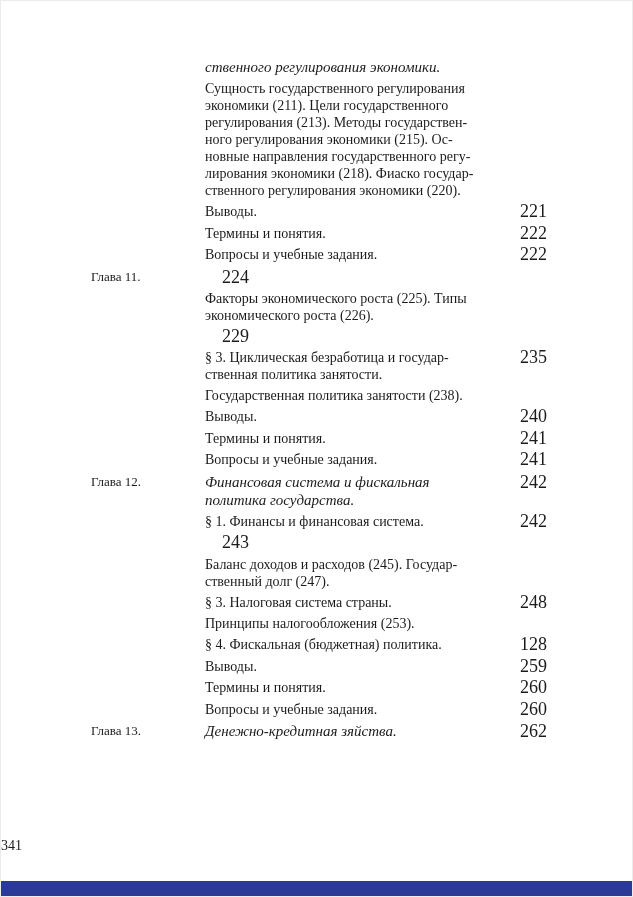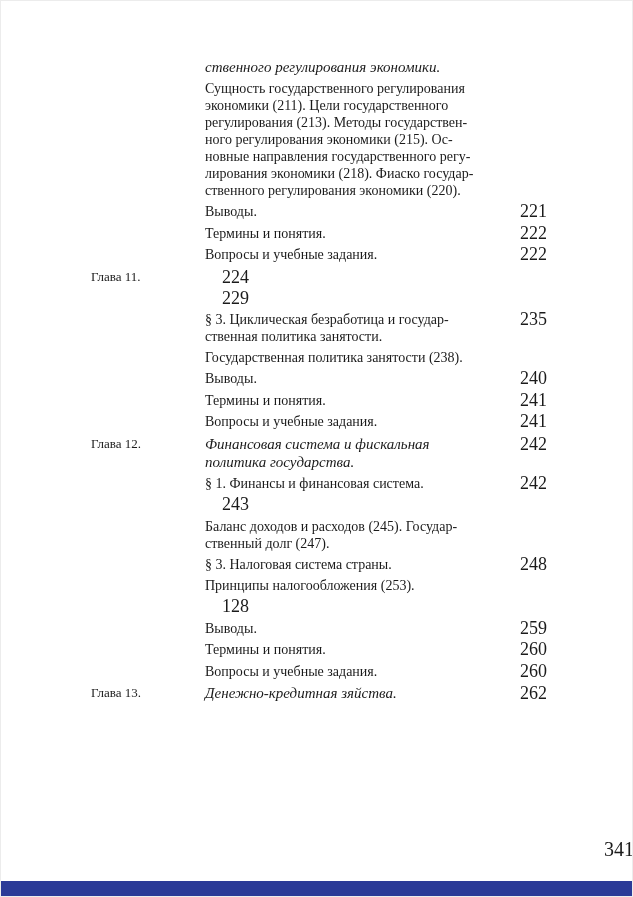--- a/index.html
+++ b/index.html
@@ -56,22 +56,22 @@
     font-size: 15px;
     line-height: 18px;
     font-style: italic;
   }
   .kind-chapter .col-page { line-height: 18px; }
   .footer-page-number {
     position: absolute;
     top: 837px;
     left: 0;
     width: 633px;
-    text-align: right;
-    font-size: 20px;
+    text-align: left;
+    font-size: 14px;
     color: #1b1b1b;
   }
   .bottom-bar {
     position: absolute;
     left: 0;
     bottom: 0;
     width: 100%;
     height: 15px;
   }
 </style>
@@ -108,20 +108,26 @@
       </div>
       <div class="toc-row kind-plain">
         <div class="col-label"></div>
         <div class="col-title">Вопросы и учебные задания.</div>
         <div class="col-page">222</div>
       </div>
       <div class="toc-row kind-chapter">
         <div class="col-label">Глава 11.</div>
         <div class="col-page">224</div>
       </div>
+      <div class="toc-row kind-detail">
+        <div class="col-label"></div>
+        <div class="col-title">Факторы экономического роста (225). Типы
+экономического роста (226).</div>
+        <div class="col-page"></div>
+      </div>
       <div class="toc-row kind-section">
         <div class="col-label"></div>
         <div class="col-page">229</div>
       </div>
       <div class="toc-row kind-section">
         <div class="col-label"></div>
         <div class="col-title">§ 3. Циклическая безработица и государ-
 ственная политика занятости.</div>
         <div class="col-page">235</div>
       </div>
@@ -171,20 +177,21 @@
         <div class="col-title">§ 3. Налоговая система страны.</div>
         <div class="col-page">248</div>
       </div>
       <div class="toc-row kind-detail">
         <div class="col-label"></div>
         <div class="col-title">Принципы налогообложения (253).</div>
         <div class="col-page"></div>
       </div>
       <div class="toc-row kind-section">
         <div class="col-label"></div>
+        <div class="col-title">§ 4. Фискальная (бюджетная) политика.</div>
         <div class="col-page">128</div>
       </div>
       <div class="toc-row kind-plain">
         <div class="col-label"></div>
         <div class="col-title">Выводы.</div>
         <div class="col-page">259</div>
       </div>
       <div class="toc-row kind-plain">
         <div class="col-label"></div>
         <div class="col-title">Термины и понятия.</div>

